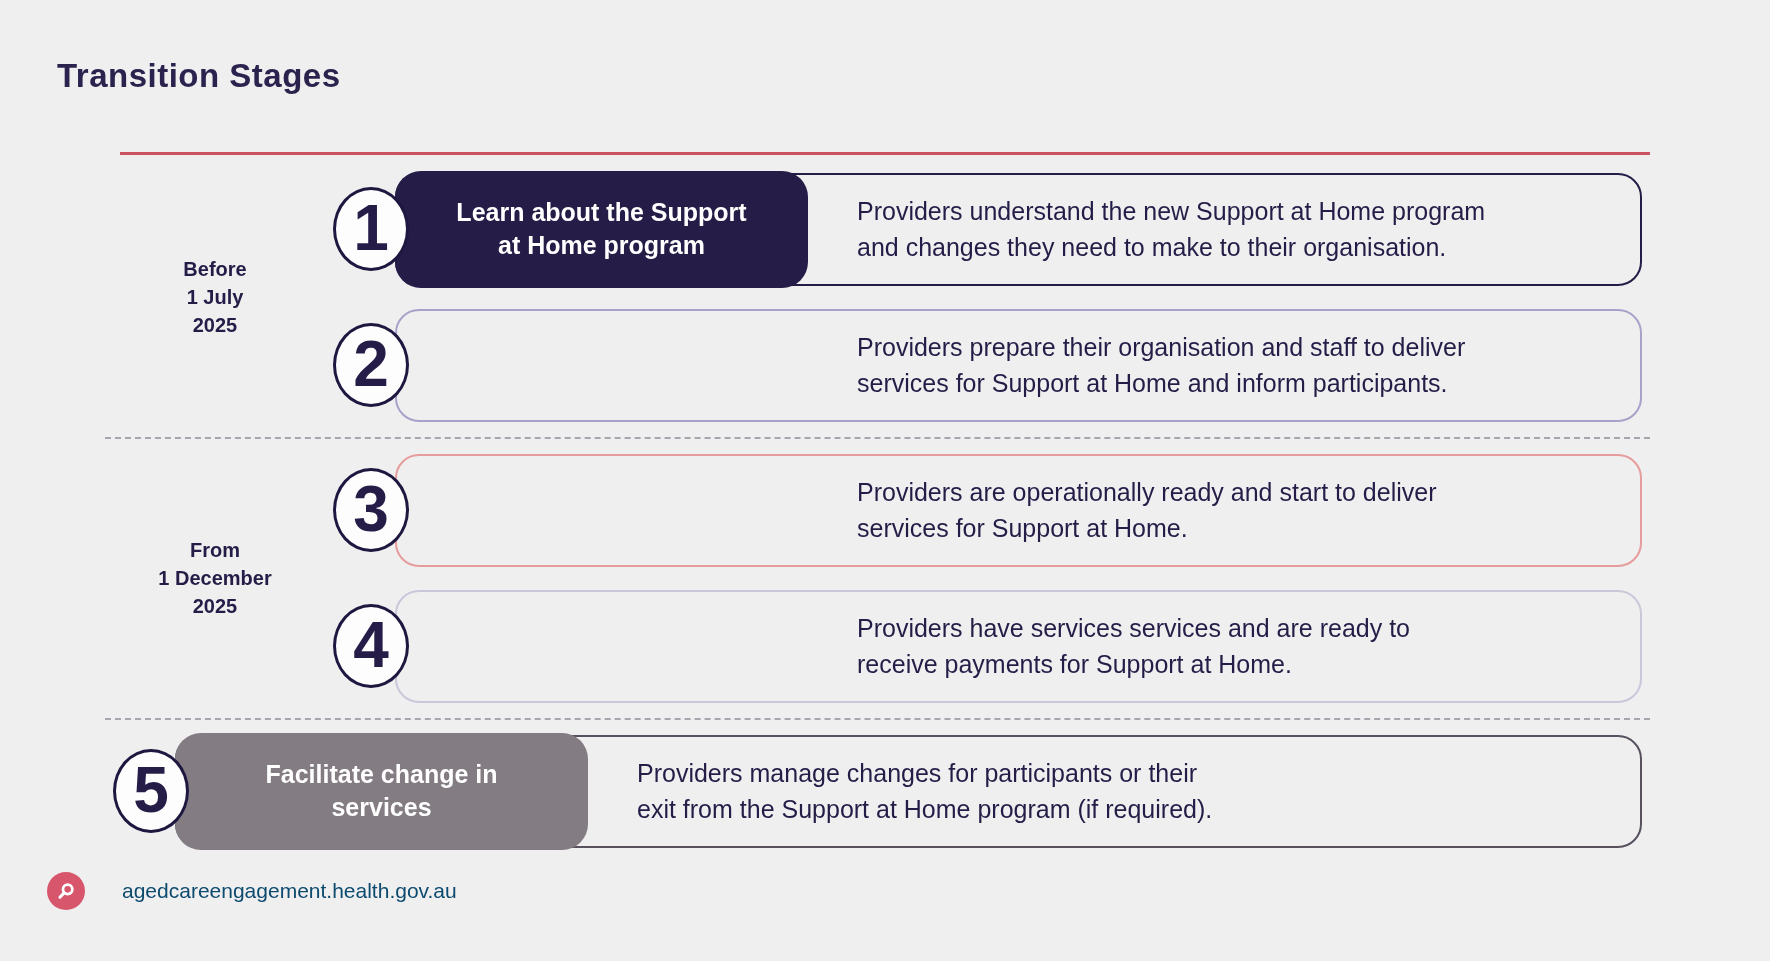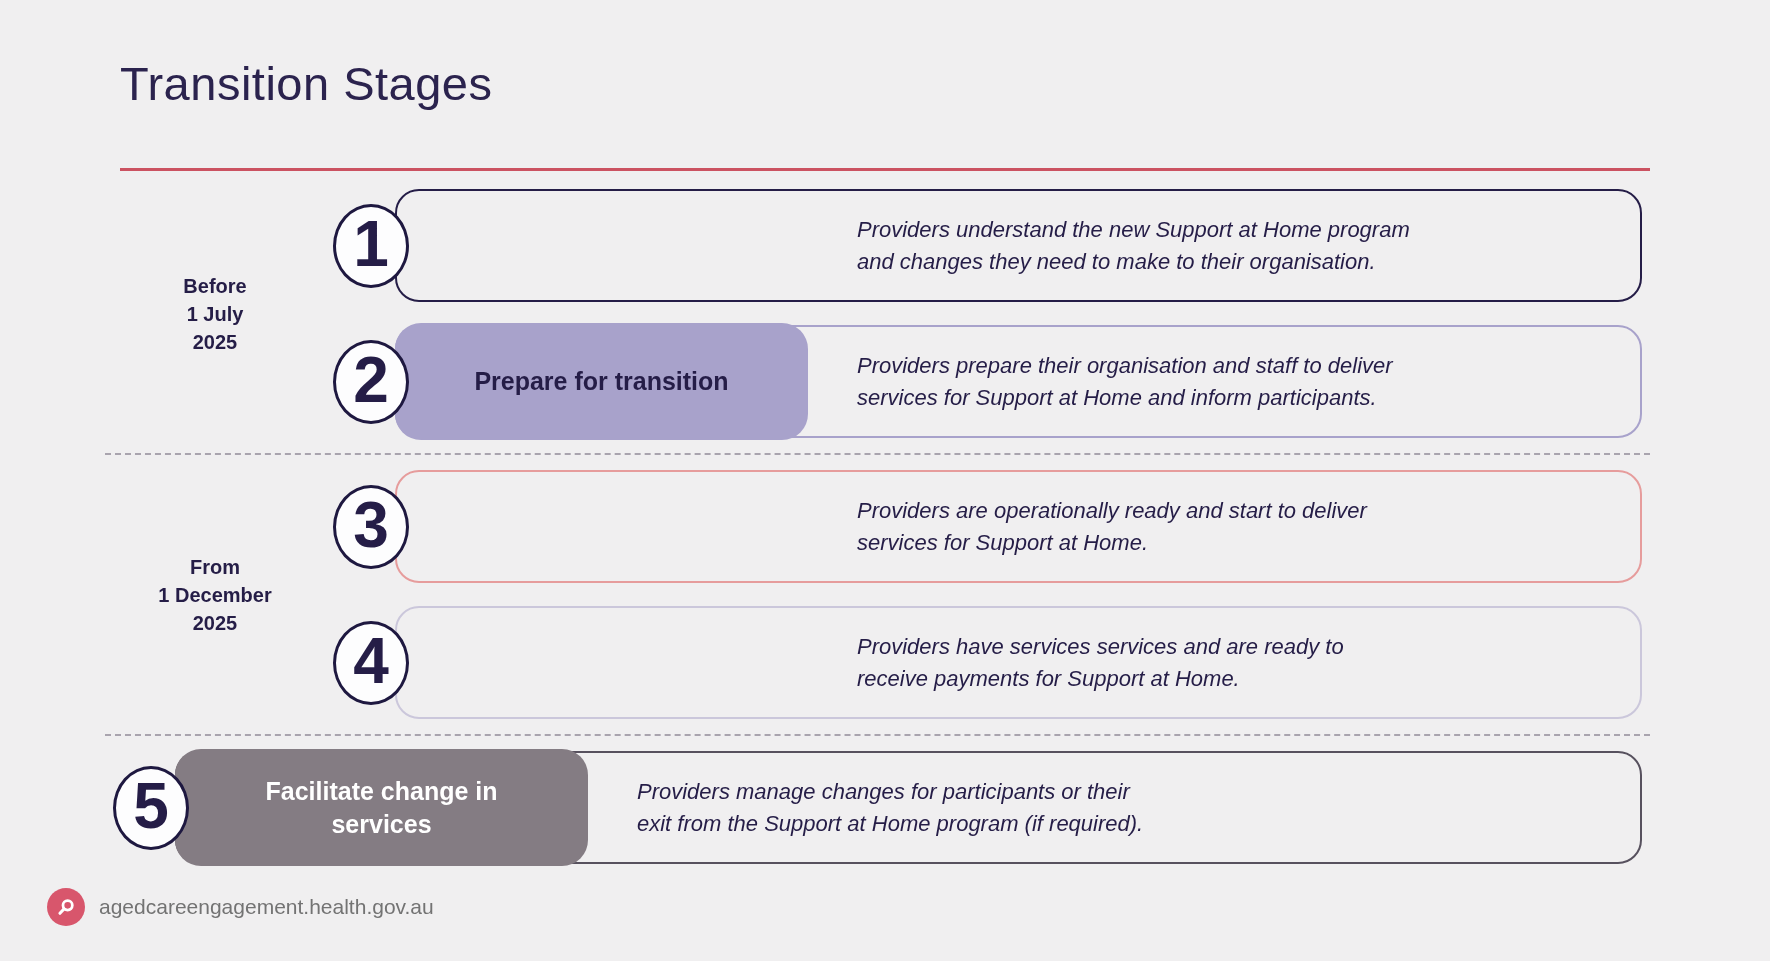--- a/index.html
+++ b/index.html
@@ -6,23 +6,23 @@
   html, body { margin: 0; padding: 0; }
   body {
     width: 1770px; height: 961px;
     background: #F0EFF0;
     font-family: "Liberation Sans", sans-serif;
     color: #251D47;
     overflow: hidden;
     position: relative;
   }
   .page-title {
-    margin: 56px 0 0 120px;
-    font-size: 47px;
-    font-weight: normal;
+    margin: 56px 0 0 57px;
+    font-size: 33px;
+    font-weight: bold;
     color: #2B234E;
     letter-spacing: 0.5px;
     line-height: 1.2;
   }
   .title-rule {
     height: 3px;
     margin: 56px 120px 0 120px;
     background: #CB5261;
   }
   .bands {
@@ -55,25 +55,24 @@
     left: 70px; right: 8px; top: 0; bottom: 0;
     border: 2px solid var(--box-border);
     border-radius: 24px;
     display: flex;
     align-items: center;
     padding-left: 460px;
     box-sizing: border-box;
   }
   .row-desc {
     margin: 0;
-    font-size: 22px;
+    font-size: 25px;
     line-height: 1.44;
     white-space: pre-line;
     color: #251D47;
-    font-style: italic;
   }
   .row-stage {
     position: absolute;
     left: 70px; top: -2px;
     width: 413px; height: 117px;
     background: var(--box-bg);
     color: var(--box-fg);
     border-radius: 26px;
     display: flex;
     align-items: center;
@@ -124,52 +123,54 @@
     width: 38px; height: 38px;
     border-radius: 50%;
     background: #D8566C;
     display: flex;
     align-items: center;
     justify-content: center;
     flex: 0 0 38px;
   }
   .footer-url {
     font-size: 21px;
-    color: #737373;
+    color: #0c4a6e;
+    margin-left: 23px;
   }
 </style>
 </head>
 <body style="background: rgb(240, 239, 240);">
 
 <h1 class="page-title" style="color: rgb(43, 35, 78);">Transition Stages</h1>
 <div class="title-rule" style="background: rgb(203, 82, 97);"></div>
 
 <div class="bands" id="bands">
   <section class="band">
     <div class="band-label">Before
 1 July
 2025</div>
     <div class="band-rows">
   <div class="row" style="--box-bg: #251D47; --box-fg: #FFFFFF; --box-border: #251D47;">
     <div class="row-outer">
       <p class="row-desc">Providers understand the new Support at Home program
 and changes they need to make to their organisation.</p>
     </div>
+    <div class="row-stage">
+      <span class="row-stage-title">Learn about the Support
+at Home program</span>
+    </div>
     <div class="row-circle">
       <span class="row-num">1</span>
     </div>
   </div>
 
   <div class="row" style="--box-bg: #A8A2CB; --box-fg: #251D47; --box-border: #A8A2CB;">
     <div class="row-outer">
       <p class="row-desc">Providers prepare their organisation and staff to deliver
 services for Support at Home and inform participants.</p>
-    </div>
-    <div class="row-stage">
-      <span class="row-stage-title">Prepare for transition</span>
     </div>
     <div class="row-circle">
       <span class="row-num">2</span>
     </div>
   </div>
 </div>
   </section>
 
   <hr class="divider">
 

